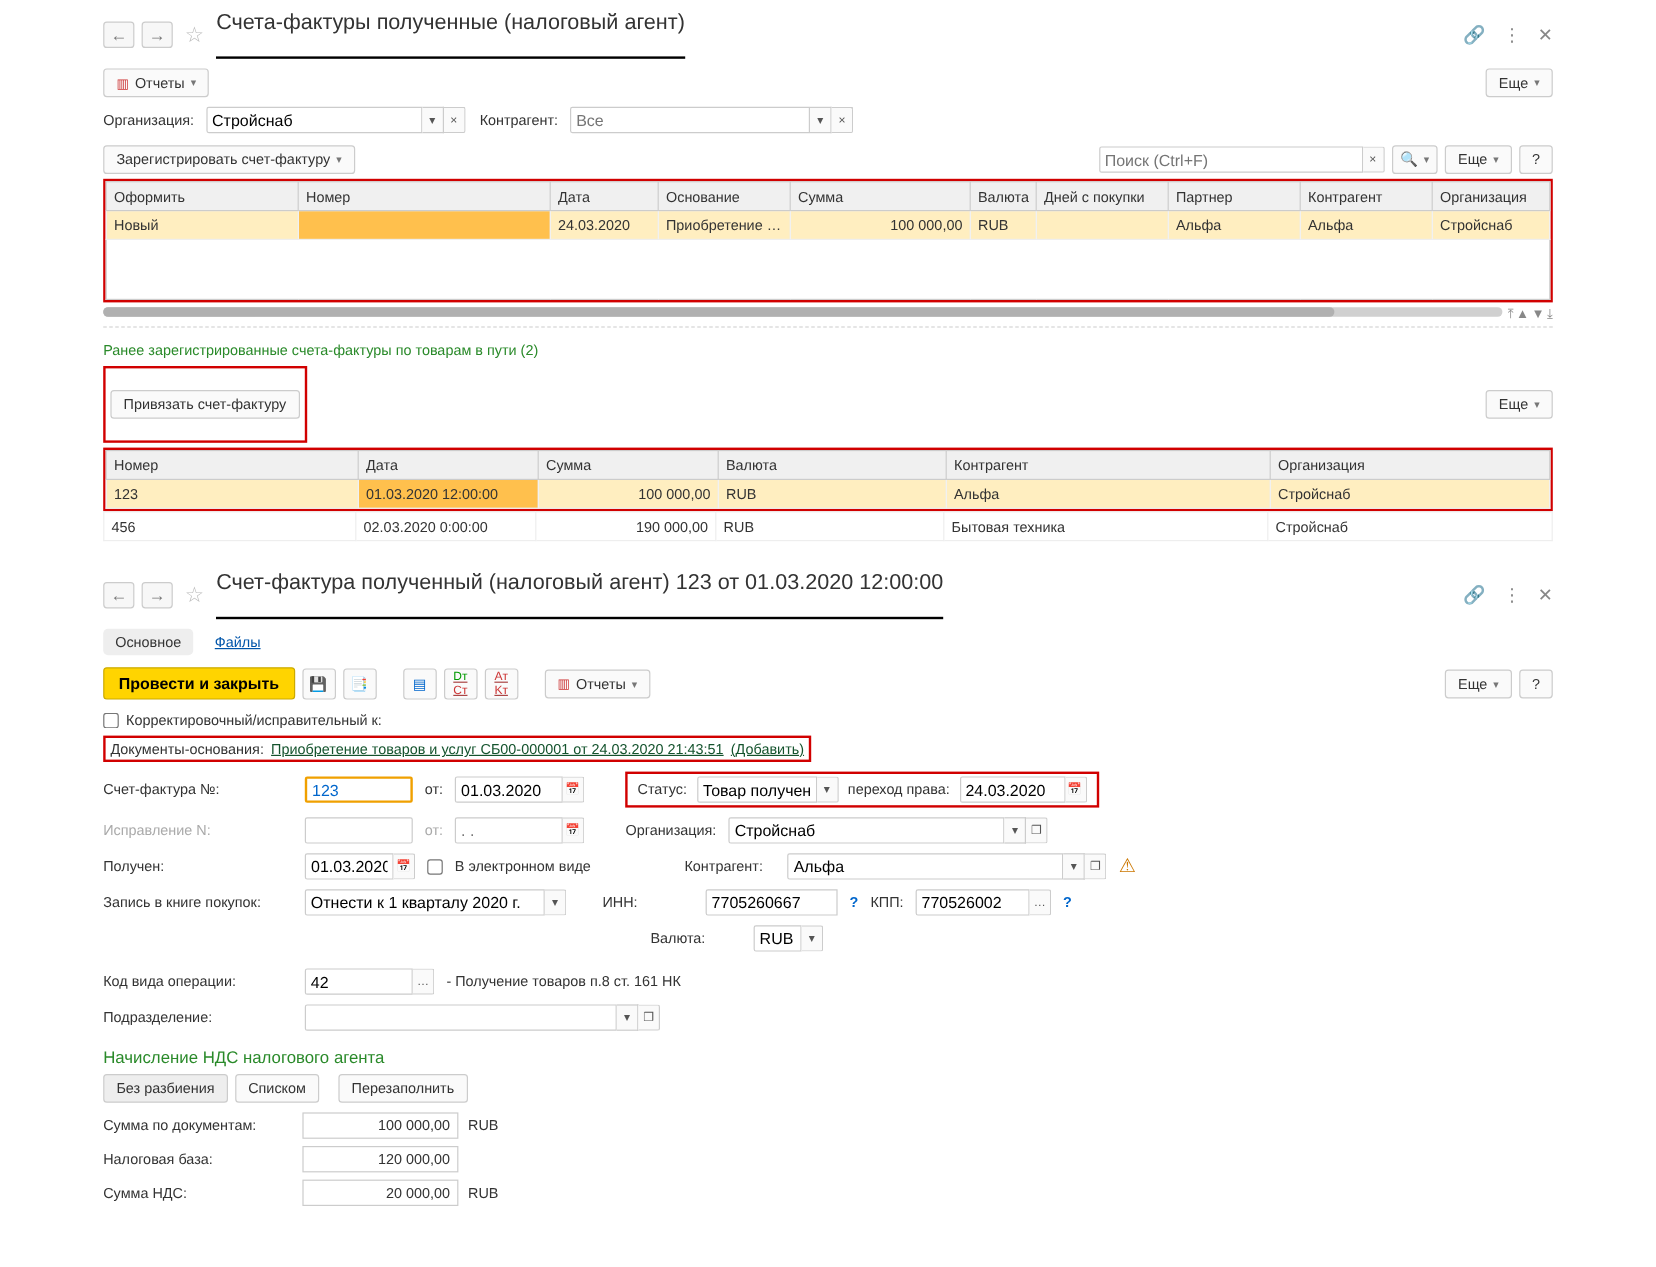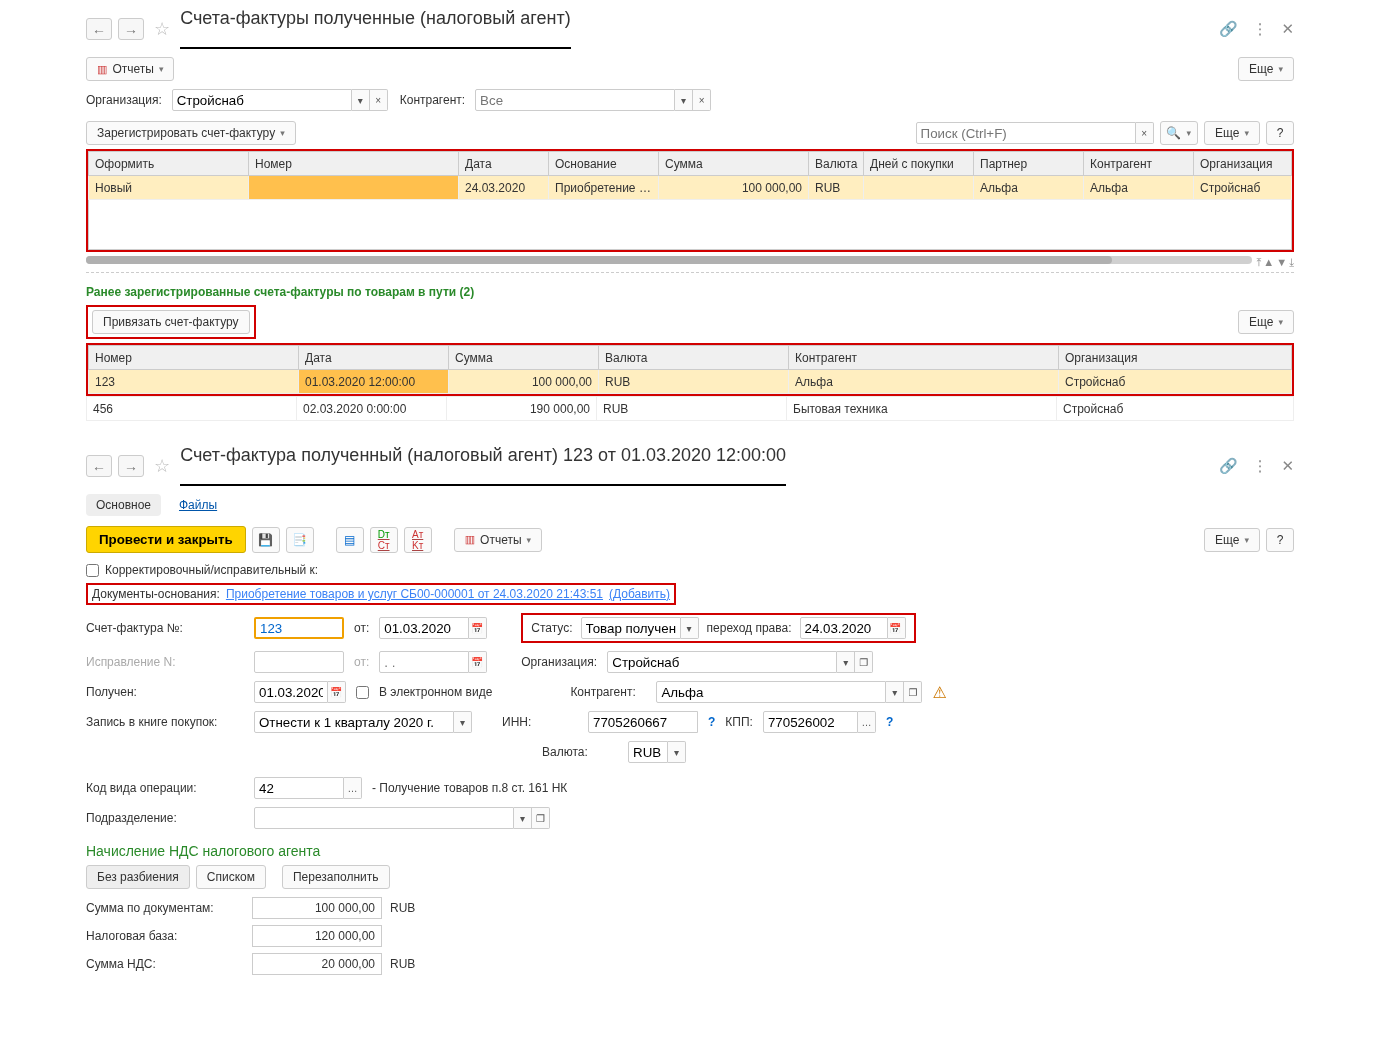--- a/index.html
+++ b/index.html
@@ -22,37 +22,37 @@
   .inp-btn { width: 18px; height: 22px; border: 1px solid #ccc; border-left: none; background: #fafafa; cursor: pointer; display: flex; align-items: center; justify-content: center; font-size: 10px; color: #555; }
   .inp-btn:last-child { border-radius: 0 2px 2px 0; }
   .sub-toolbar { display: flex; align-items: center; margin-bottom: 4px; }
   .search-box { width: 220px; }
   .search-group { display: flex; align-items: center; }
   .table { border: 1px solid #ccc; border-collapse: collapse; width: 100%; table-layout: fixed; }
   .table th { background: #f0f0f0; border: 1px solid #ccc; padding: 4px 6px; text-align: left; font-weight: normal; color: #333; height: 24px; }
   .table td { border: 1px solid #eee; padding: 4px 6px; height: 24px; overflow: hidden; text-overflow: ellipsis; white-space: nowrap; }
   .row-sel td { background: #ffeec0; }
   .row-sel td.hl { background: #ffc04d; }
-  .red-box { border: 2px solid #d10000; padding: 3px 4px; display: inline-block; }
+  .red-box { border: 2px solid #d10000; padding: 18px 4px; display: inline-block; }
   .table-wrap { border: 2px solid #d10000; margin-bottom: 0; }
   .hscroll { height: 8px; background: #d0d0d0; border-radius: 4px; margin: 4px 0 8px; position: relative; }
   .hscroll::after { content: ''; position: absolute; left: 0; width: 88%; height: 100%; background: #b0b0b0; border-radius: 4px; }
   .hscroll-row { display:flex; align-items:center; gap:4px;}
   .nav-ctl { font-size:11px; color:#888; cursor:pointer;}
   .table-footer { display: flex; justify-content: flex-end; gap: 2px; align-items:center;}
   .green-link { color: #2a8a2a; display: inline-block; margin: 6px 0; }
   .section-gap { margin-top: 24px; }
   .tabs { display: flex; gap: 12px; margin: 6px 0 10px; }
   .tab-active { background: #eee; border-radius: 4px; padding: 4px 10px; }
   .tab-link { color: #0055aa; text-decoration: underline; padding: 4px 6px; cursor: pointer; }
   .form-toolbar { display: flex; align-items: center; gap: 6px; margin-bottom: 10px; }
   .btn-yellow { background: #ffd400; border: 1px solid #ccaa00; font-weight: bold; padding: 5px 12px; border-radius: 3px; cursor: pointer; }
   .icon-btn { width: 28px; height: 26px; border: 1px solid #ccc; background: #fafafa; display: flex; align-items: center; justify-content: center; border-radius: 3px; cursor: pointer; }
   .chk-row { display: flex; align-items: center; gap: 6px; margin-bottom: 6px; }
-  .blue-link { color: #3b82f6; text-decoration: underline; cursor: pointer; }
+  .blue-link { color: #14532d; text-decoration: underline; cursor: pointer; }
   .row-line { display: flex; align-items: center; gap: 10px; margin-bottom: 8px; flex-wrap: wrap; }
   .lbl-col { width: 158px; }
   .disabled { color: #aaa; }
   .warn-icon { color: #cc7700; font-size: 16px; }
   .q-blue { color: #0066cc; font-weight: bold; cursor: pointer; }
   .sub-title { color: #2a8a2a; font-size: 14px; margin: 14px 0 6px; }
   .btn-group-togg { display: flex; gap: 6px; margin-bottom: 8px; }
   .vals-row { display: flex; align-items: center; gap: 8px; margin-bottom: 6px; }
   .vals-row .lbl-col { width: 158px; }
   .val-box { width: 130px; text-align: right; border: 1px solid #ccc; padding: 3px 6px; background: #fff; }
@@ -182,21 +182,21 @@
   <div class="hscroll-row">
     <div class="hscroll" style="flex:1"></div>
     <div class="table-footer">
       <span class="nav-ctl">⤒</span>
       <span class="nav-ctl">▲</span>
       <span class="nav-ctl">▼</span>
       <span class="nav-ctl">⤓</span>
     </div>
   </div>
 
-  <div style="border-top:1px dashed #ccc;padding-top:6px;font-weight:bold;">
+  <div style="border-top:1px dashed #ccc;padding-top:6px;">
     <span class="green-link">Ранее зарегистрированные счета-фактуры по товарам в пути (2)</span>
   </div>
 
   <div style="display:flex;align-items:center;margin-bottom:4px">
     <span class="red-box">
       <span class="btn">Привязать счет-фактуру</span>
     </span>
     <span class="spacer"></span>
     <div class="btn">
         <span>Еще</span>

